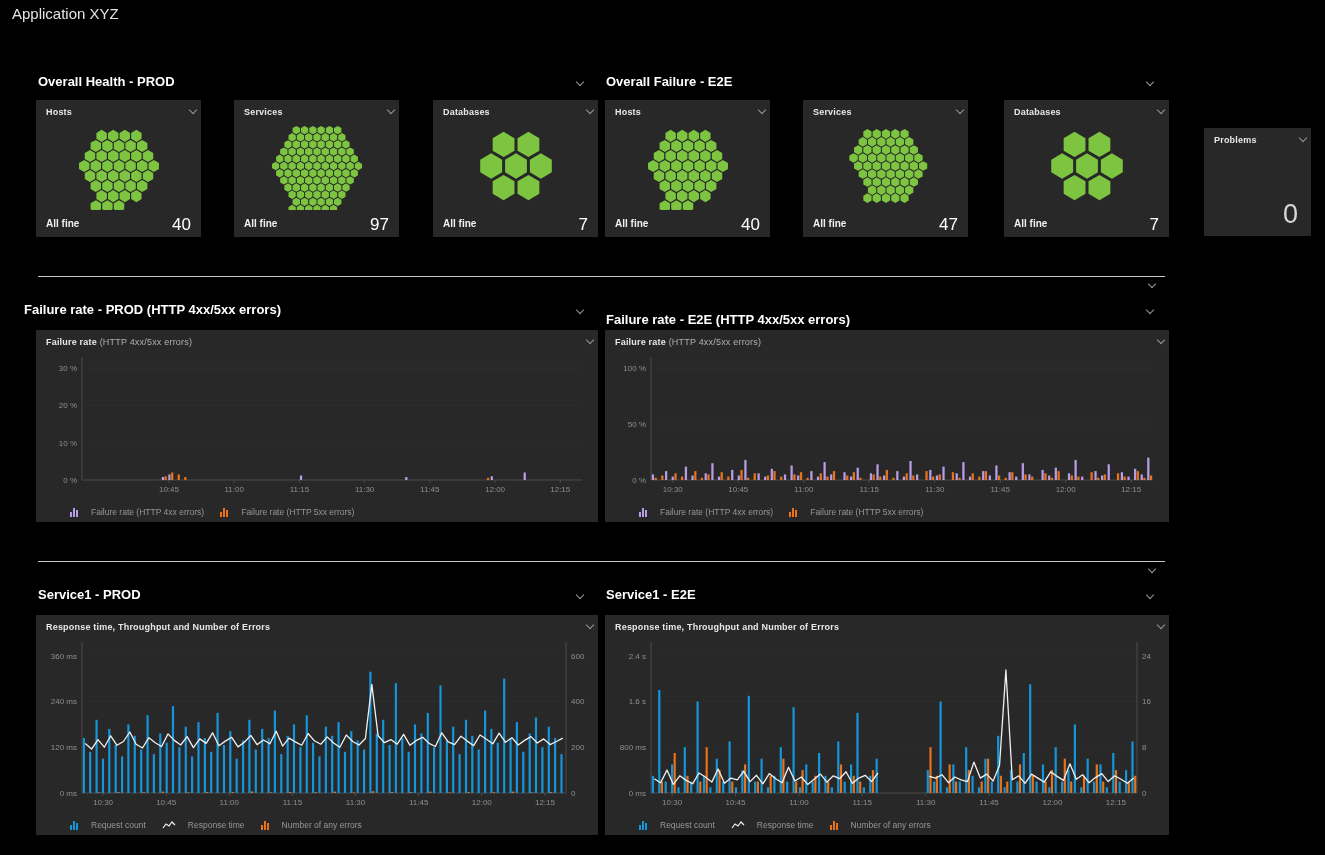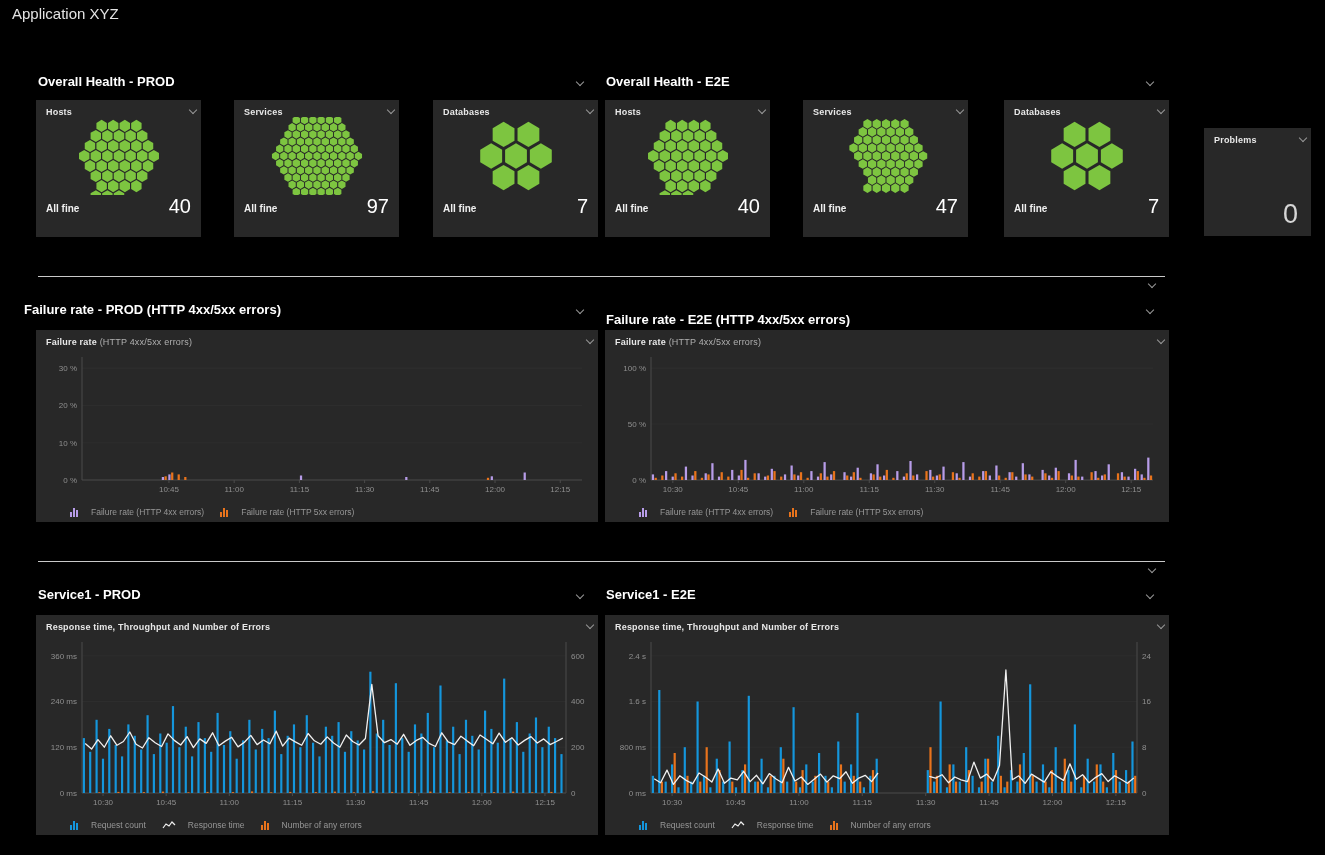--- a/index.html
+++ b/index.html
@@ -19,23 +19,23 @@
   .chev.abs { position:absolute; }
 
   .tile { position:absolute; background:#282828; }
 
   .tile-head { display:flex; justify-content:space-between; align-items:flex-start; padding:7px 3px 0 10px; }
   .tile-label { font-size:9px; font-weight:bold; color:#e8e8e8; letter-spacing:0.2px; }
   .tile-label .sub { font-weight:normal; color:#b0b0b0; }
 
   .tile.health { top:100px; width:165px; height:137px; display:flex; flex-direction:column; }
   .hex-wrap { flex:1; display:flex; align-items:center; justify-content:center; overflow:hidden; }
-  .tile-foot { display:flex; justify-content:space-between; align-items:flex-end; padding:0 10px 19px 10px; }
+  .tile-foot { display:flex; justify-content:space-between; align-items:center; padding:0 10px 2px 10px; }
   .status { font-size:10px; font-weight:bold; color:#f0f0f0; padding-bottom:4px; }
-  .count { font-size:20px; color:#ffffff; }
+  .count { font-size:17px; color:#ffffff; }
 
   .tile.problems { left:1204px; top:128px; width:107px; height:108px; }
   .problems-count { position:absolute; right:13px; bottom:6px; font-size:27px; color:#d6d6d6; }
 
   .tile.chart { display:flex; flex-direction:column; }
   .tile.chart.f { top:330px; height:192px; }
   .tile.chart.s { top:615px; height:220px; }
   .chart-body { flex:1; margin-top:2px; }
   .legend { height:24px; display:flex; align-items:center; gap:16px; padding-left:34px; }
   .legend-item { display:inline-flex; align-items:center; gap:12px; cursor:pointer; }
@@ -45,21 +45,21 @@
 </style>
 </head>
 <body>
 
 <div id="app">
 
   <div class="page-title">Application XYZ</div>
 
   <div class="sec-head" style="left:38px;top:74px;">Overall Health - PROD</div>
   <span class="chev abs" style="left:576px;top:79px;"></span>
-  <div class="sec-head" style="left:606px;top:74px;">Overall Health - E2E</div>
+  <div class="sec-head" style="left:606px;top:74px;">Overall Failure - E2E</div>
   <span class="chev abs" style="left:1146px;top:79px;"></span>
 
   <div class="tile health" style="left:36px;">
     <div class="tile-head">
       <span class="tile-label">Hosts</span>
       <span class="chev"></span>
     </div>
     <div class="hex-wrap">
         <svg width="132" height="88" viewBox="-66 -46 132 92">
           <polygon points="0.0,-6.3 5.5,-3.1 5.5,3.1 0.0,6.3 -5.5,3.1 -5.5,-3.2" fill="#7dc540"></polygon>

